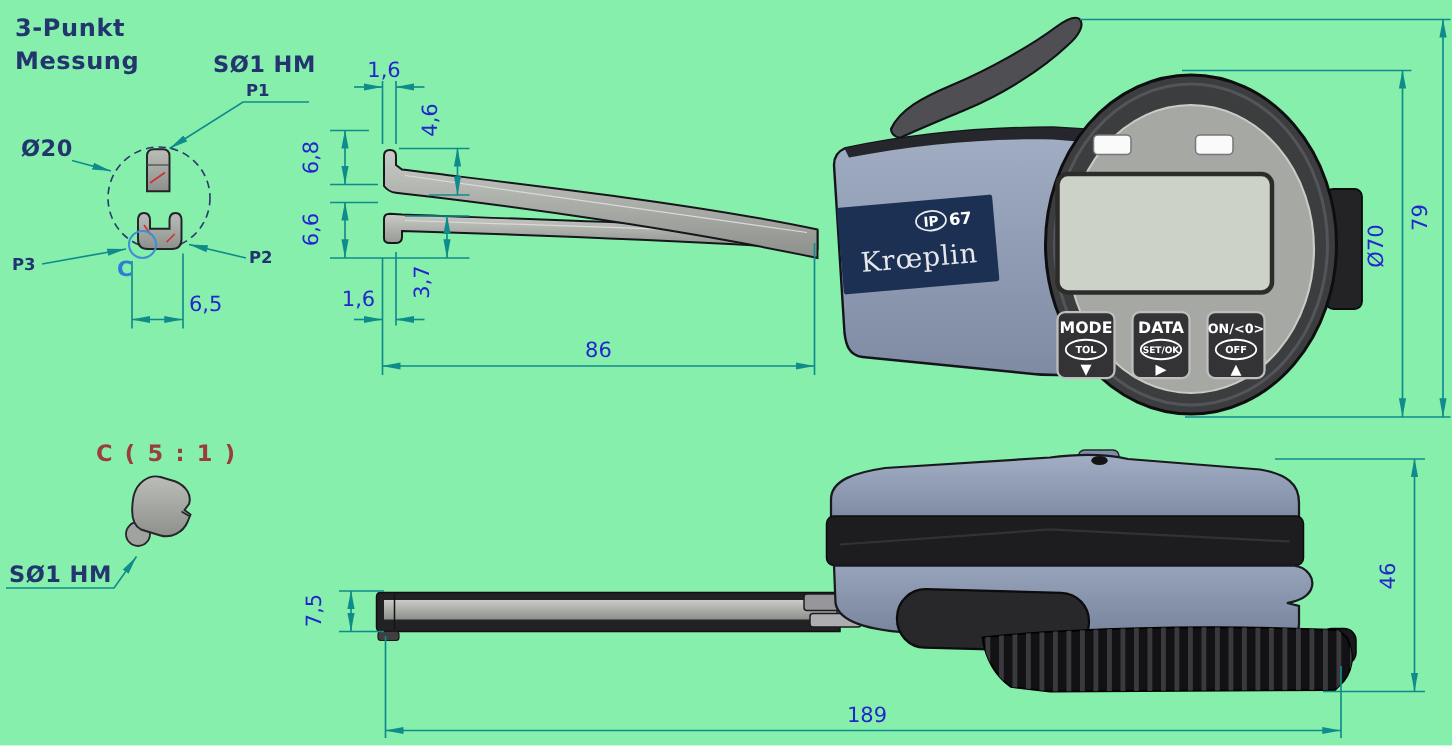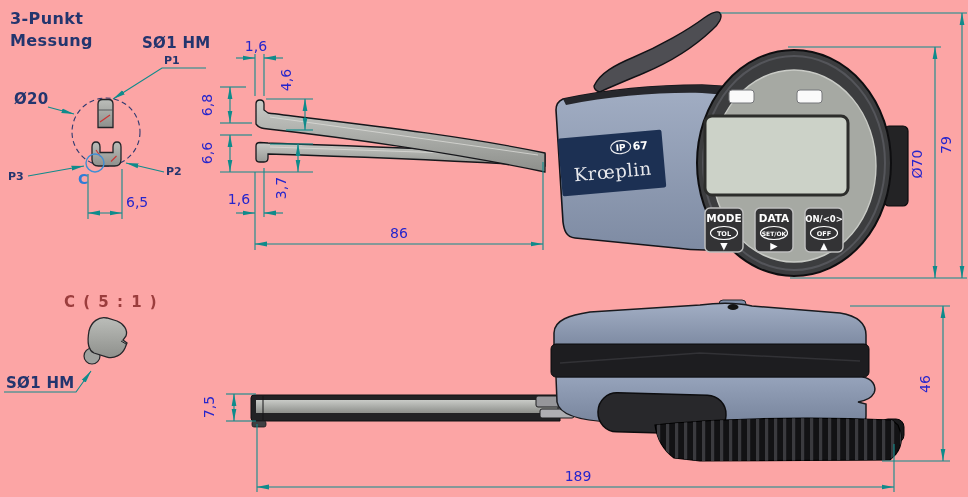--- a/index.html
+++ b/index.html
@@ -1,16 +1,16 @@
 <!DOCTYPE html>
 <html><head>
 <meta charset="utf-8">
 <style>
   html,body{margin:0;padding:0;background:#ffffff;}
-  #stage{position:relative;width:968px;height:497px;background:#fca5a5;overflow:hidden;
+  #stage{position:relative;width:968px;height:497px;background:#86efac;overflow:hidden;
          font-family:"DejaVu Sans",sans-serif;}
   svg{position:absolute;left:0;top:0;}
   text{user-select:none;}
   .dim{stroke:#0f8b8b;stroke-width:1.1;fill:none;}
   .dimt{fill:#2525cc;font-size:14px;font-family:"DejaVu Sans",sans-serif;}
   .ann{fill:#23356e;font-size:15px;font-weight:600;letter-spacing:.3px;
        font-family:"DejaVu Sans",sans-serif;}
   .annsm{fill:#23356e;font-size:11px;font-weight:600;font-family:"DejaVu Sans",sans-serif;}
   .title{fill:#23356e;font-size:16px;font-weight:600;letter-spacing:.4px;}
   .cmark{fill:#2f7cd6;font-size:14px;font-weight:600;}

